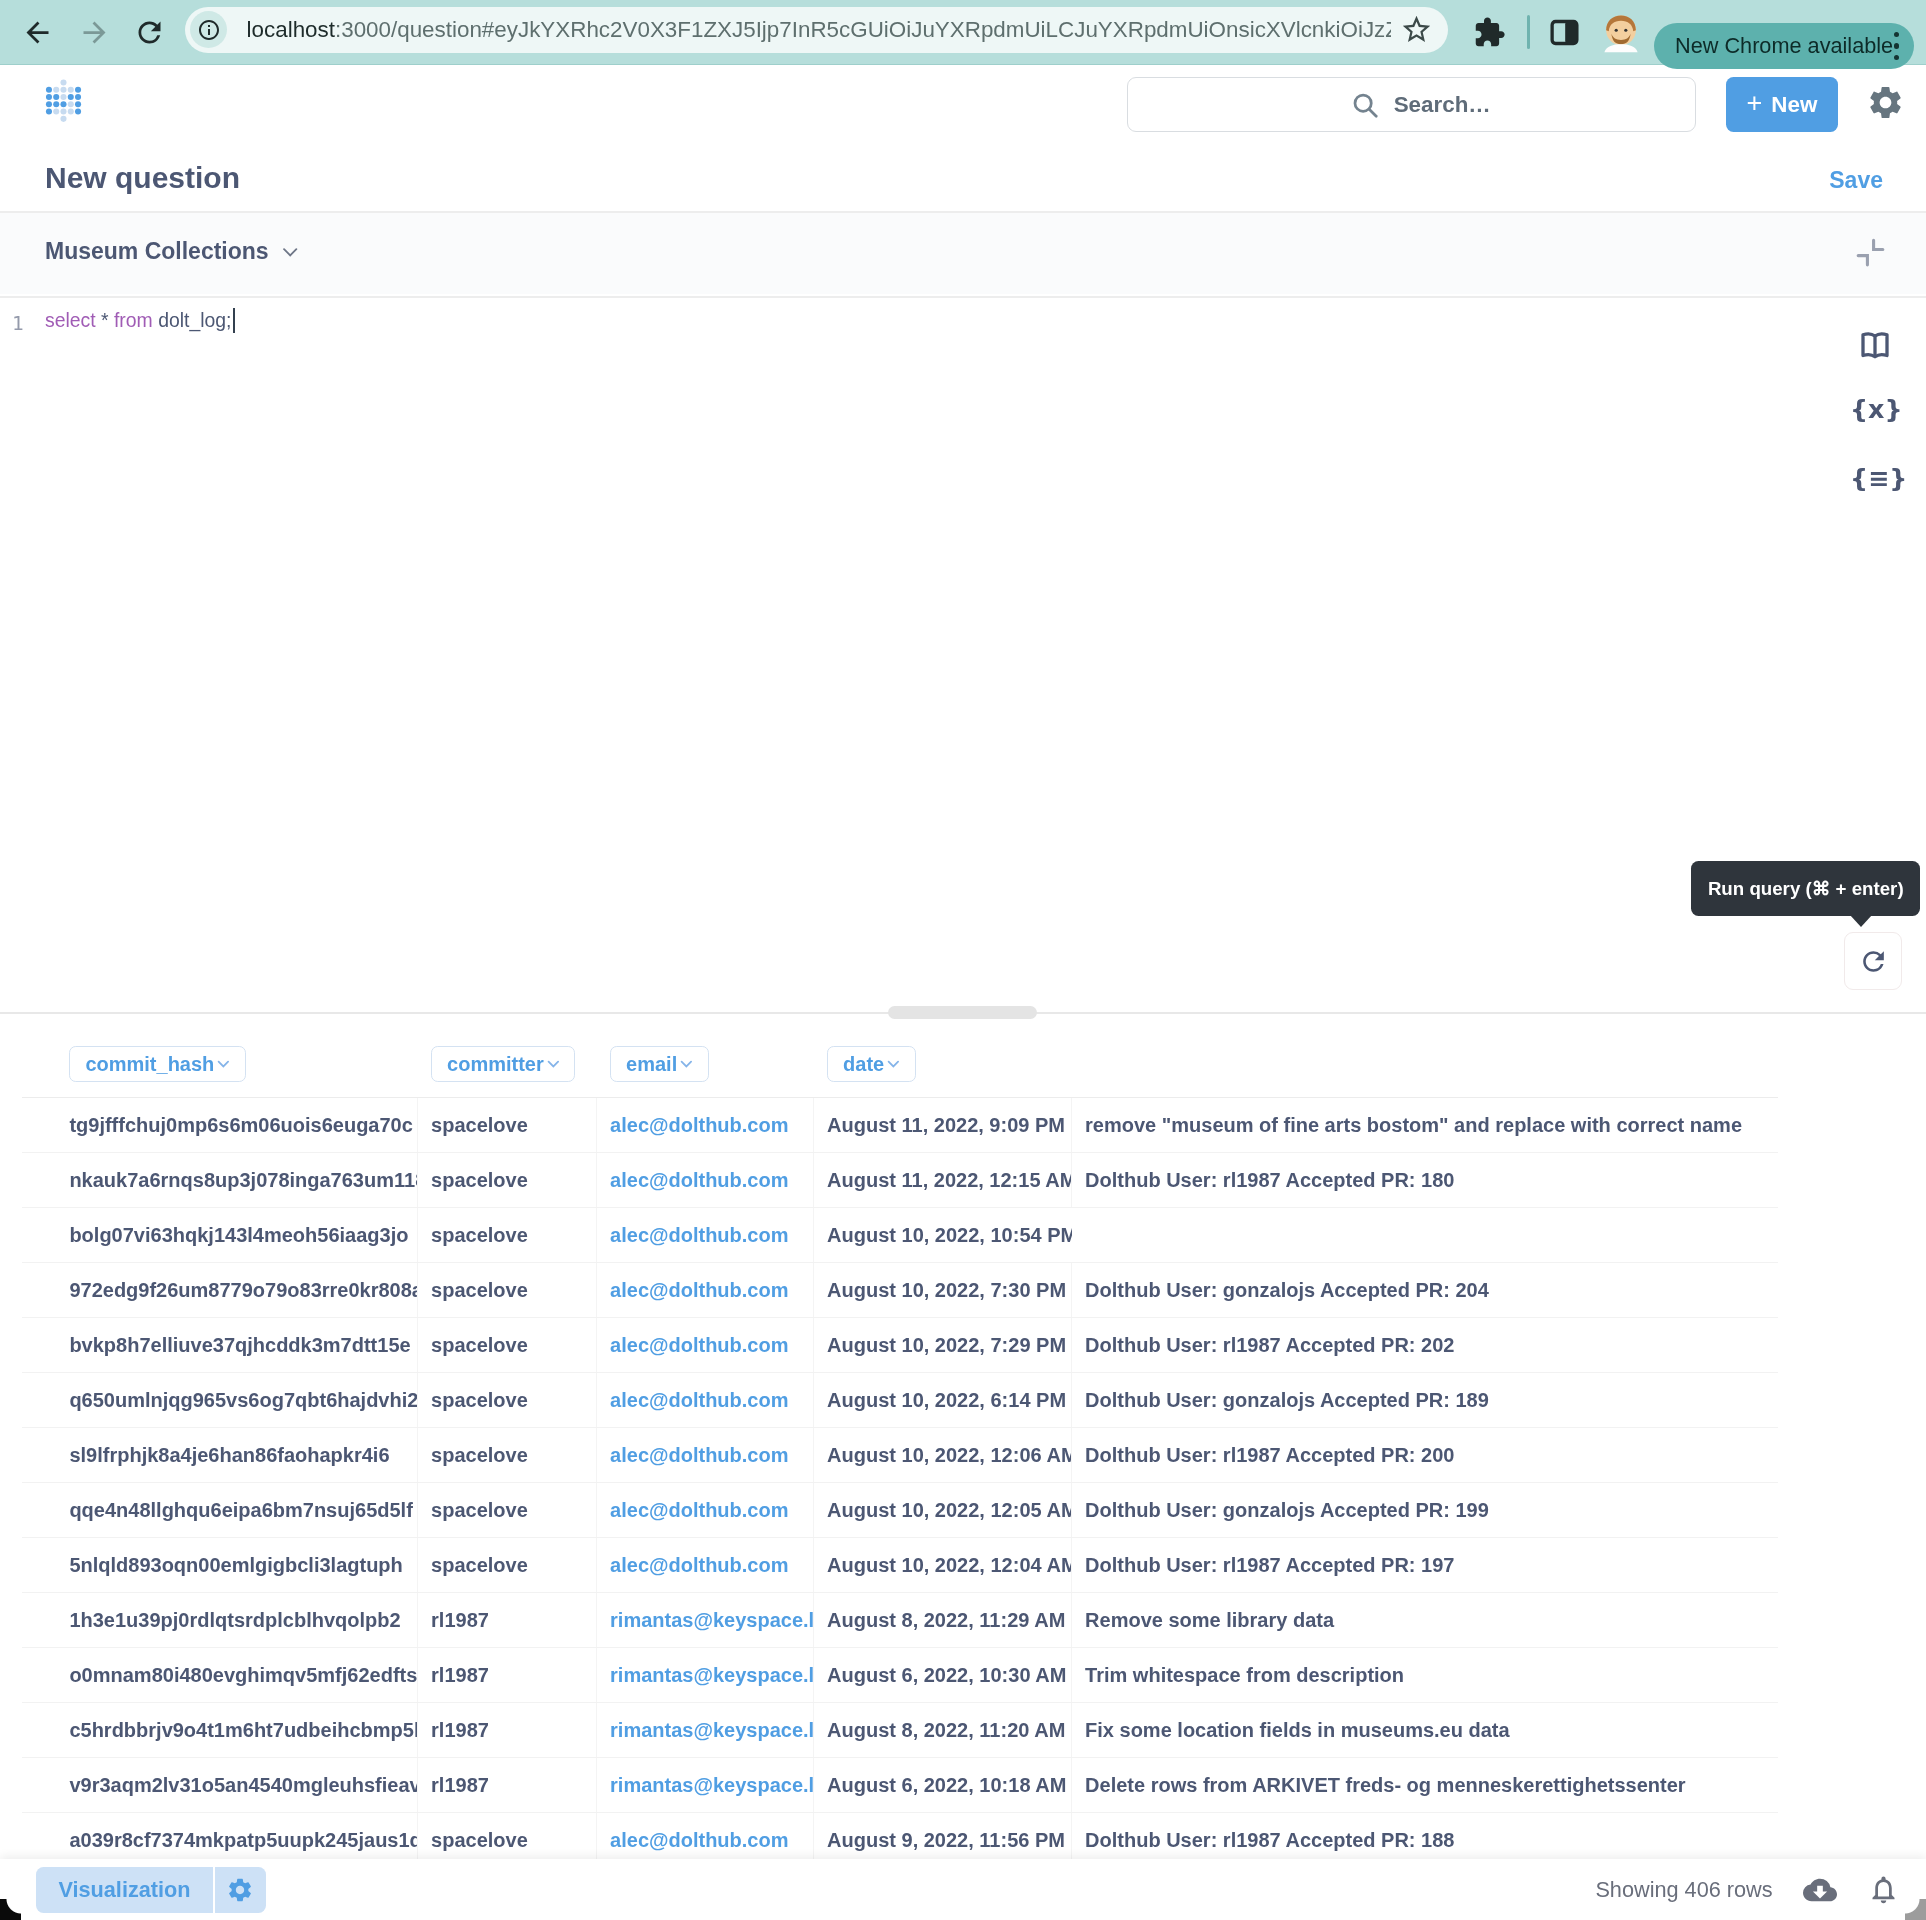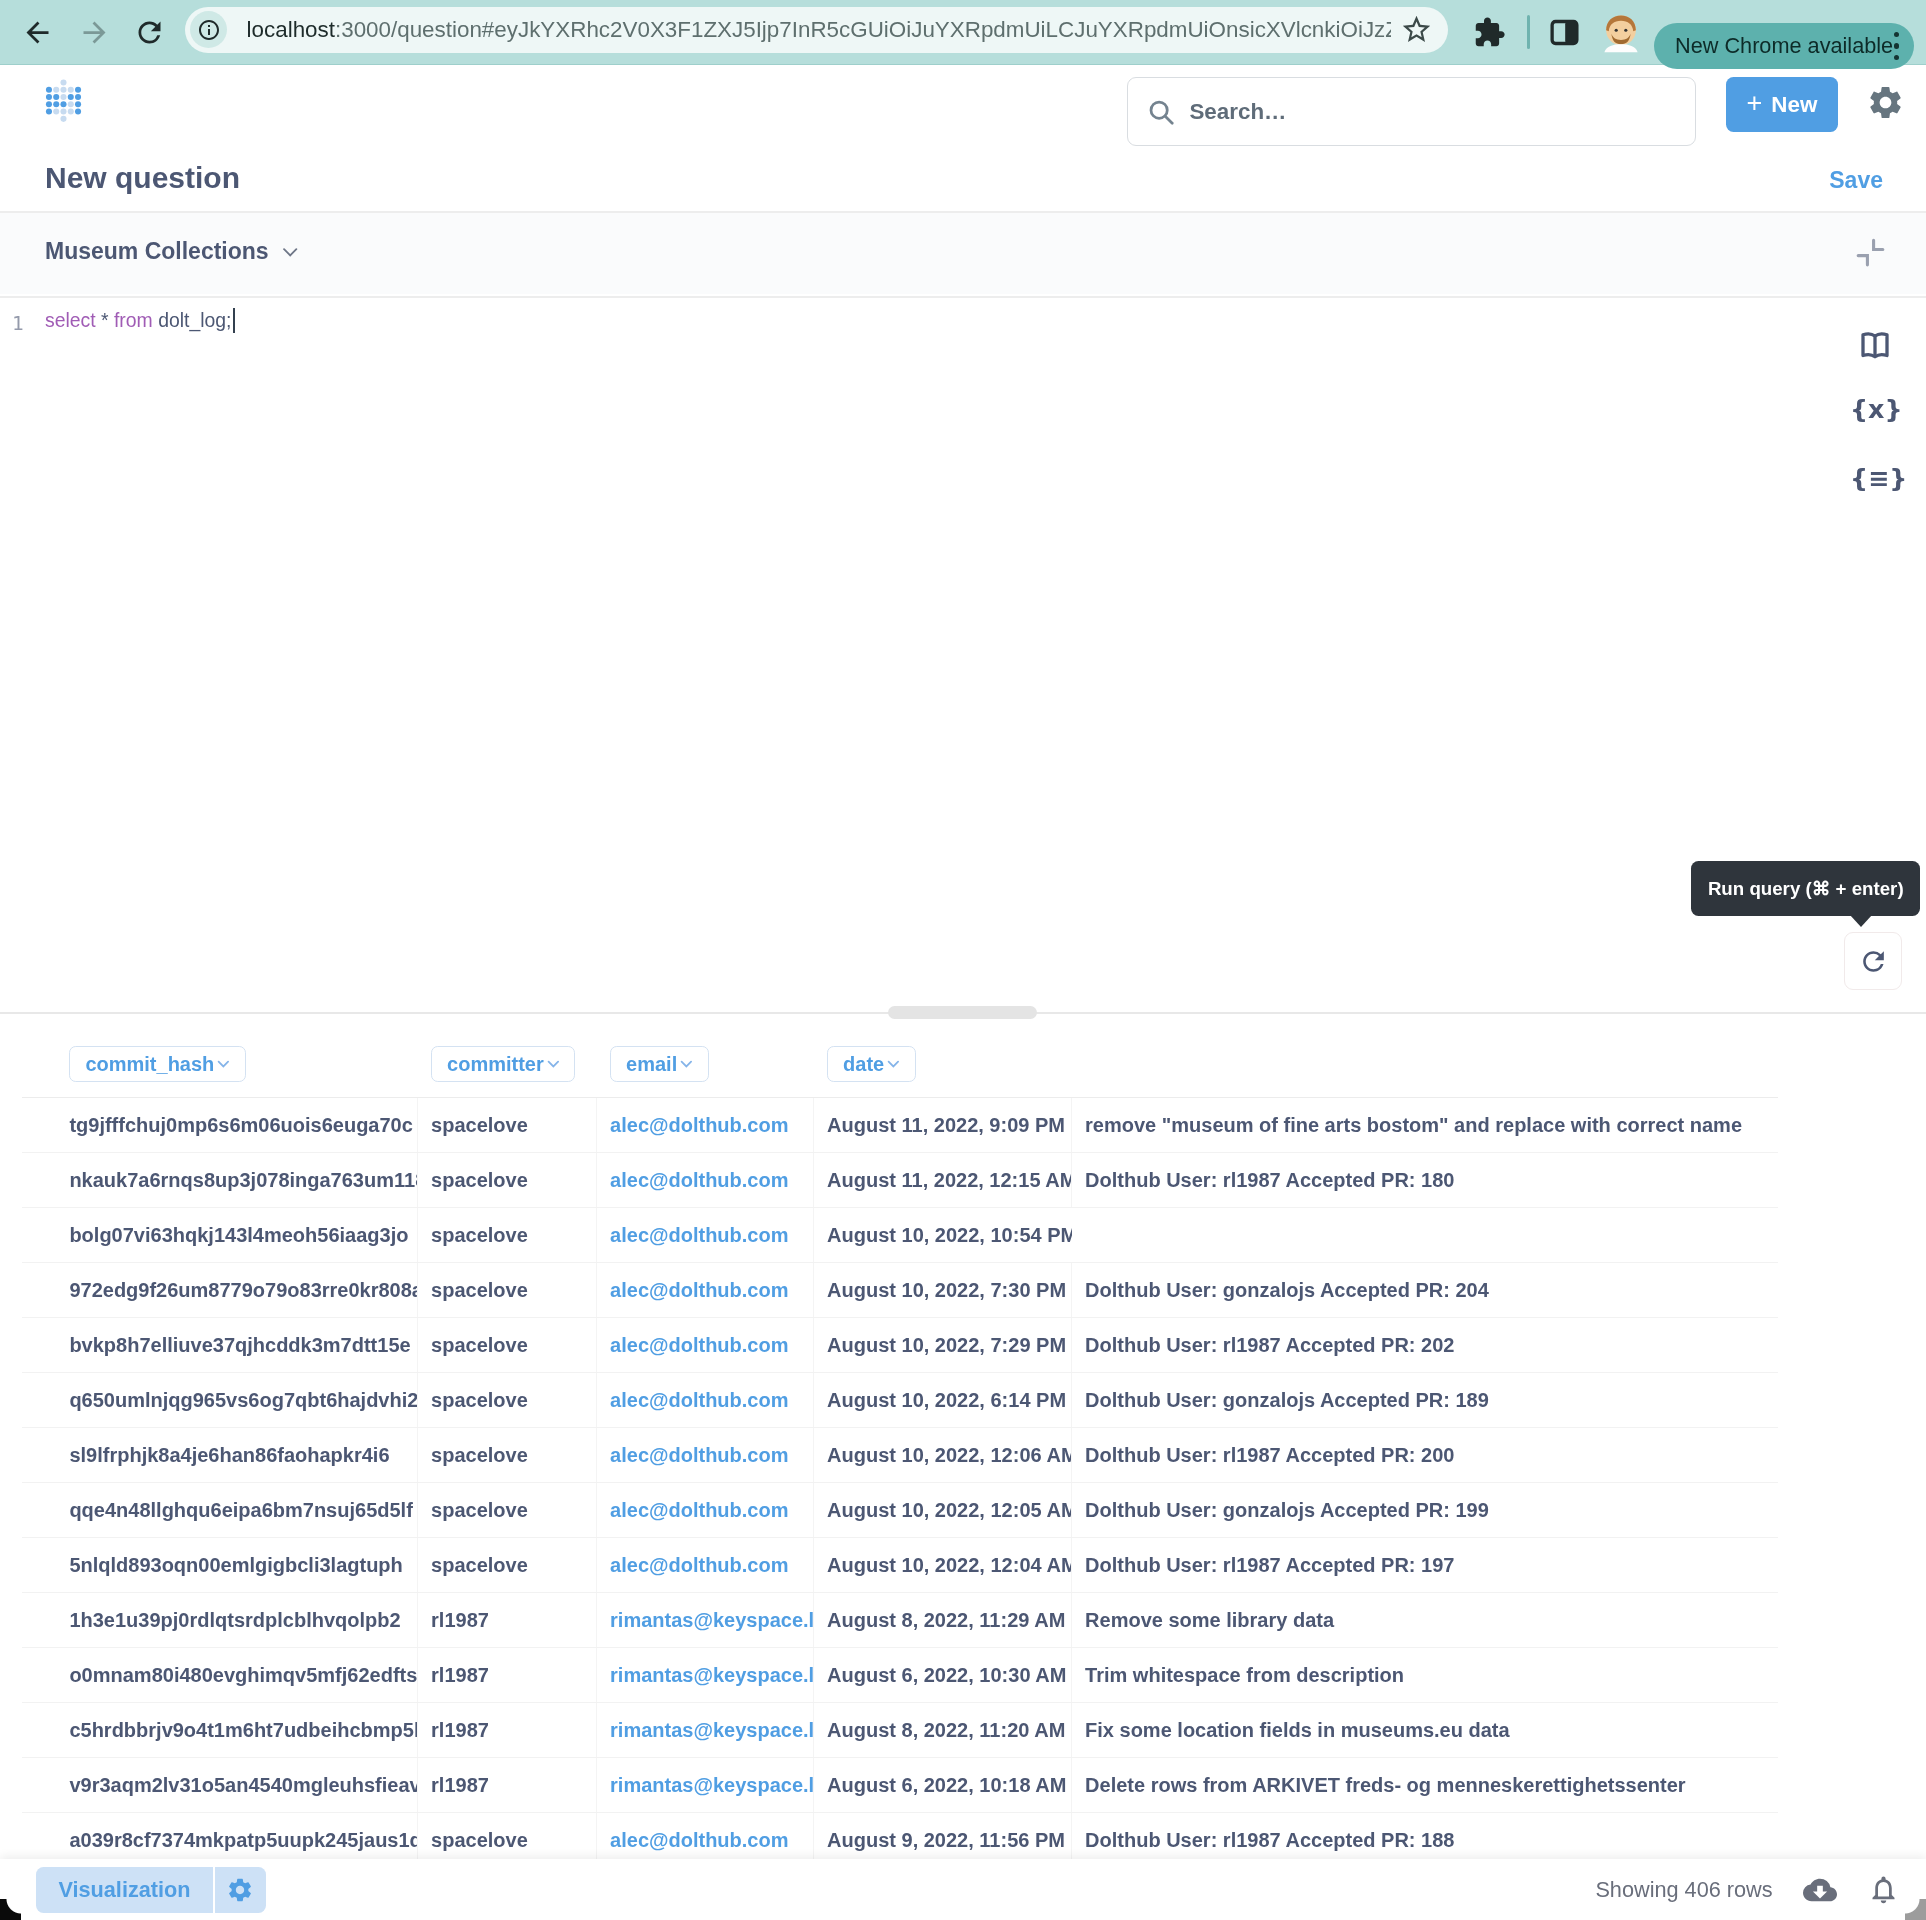--- a/index.html
+++ b/index.html
@@ -20,21 +20,21 @@
   .urltext .rest{color:#5e6f6e;}
   .starwrap{flex:0 0 auto;margin-left:9px;margin-right:15px;width:33px;height:33px;}
   .vdiv{position:absolute;left:1527px;top:15px;width:3px;height:34px;background:#6fb3af;border-radius:1.5px;}
   .updatepill{position:absolute;left:1654px;top:23px;width:260px;height:46px;background:#5db1ad;border-radius:23px;display:flex;align-items:center;cursor:pointer;}
   .updatepill .uplabel{margin-left:21px;font-size:21.7px;color:#0d2b28;}
   .menudots{margin-left:auto;margin-right:15px;display:flex;flex-direction:column;gap:6px;}
   .menudots i{width:5.2px;height:5.2px;border-radius:50%;background:#143432;}
 
   
   .logo{position:absolute;left:45px;top:78px;cursor:pointer;}
-  .search{position:absolute;left:1127px;top:77px;width:569px;height:69px;border:1.5px solid #d9dde1;border-radius:9px;background:#fff;display:flex;align-items:center;box-sizing:border-box;cursor:text;}
+  .search{position:absolute;left:1127px;top:77px;width:569px;height:55px;border:1.5px solid #d9dde1;border-radius:9px;background:#fff;display:flex;align-items:center;box-sizing:border-box;cursor:text;justify-content:center;}
   .search .ph{margin-left:13.4px;font-size:22.4px;font-weight:700;color:#5f6c79;}
   .search svg{margin-left:18px;}
   .newbtn{position:absolute;left:1726px;top:77px;width:112px;height:55px;background:#509ee3;border-radius:7.5px;color:#fff;display:flex;align-items:center;justify-content:center;gap:9px;font-size:22.4px;font-weight:700;cursor:pointer;}
   .newbtn .plus{font-size:27px;font-weight:400;margin-top:-2.2px;}
   .gearbtn{position:absolute;left:1866px;top:83px;width:39px;height:39px;color:#66757f;cursor:pointer;}
 
   .title{position:absolute;left:45px;top:161px;font-size:30px;font-weight:700;color:#4c5773;}
   .save{position:absolute;right:43px;top:167px;font-size:23px;font-weight:700;color:#509ee3;cursor:pointer;}
 
   .hdiv{position:absolute;left:0;width:100%;height:1.5px;background:#ededed;}

